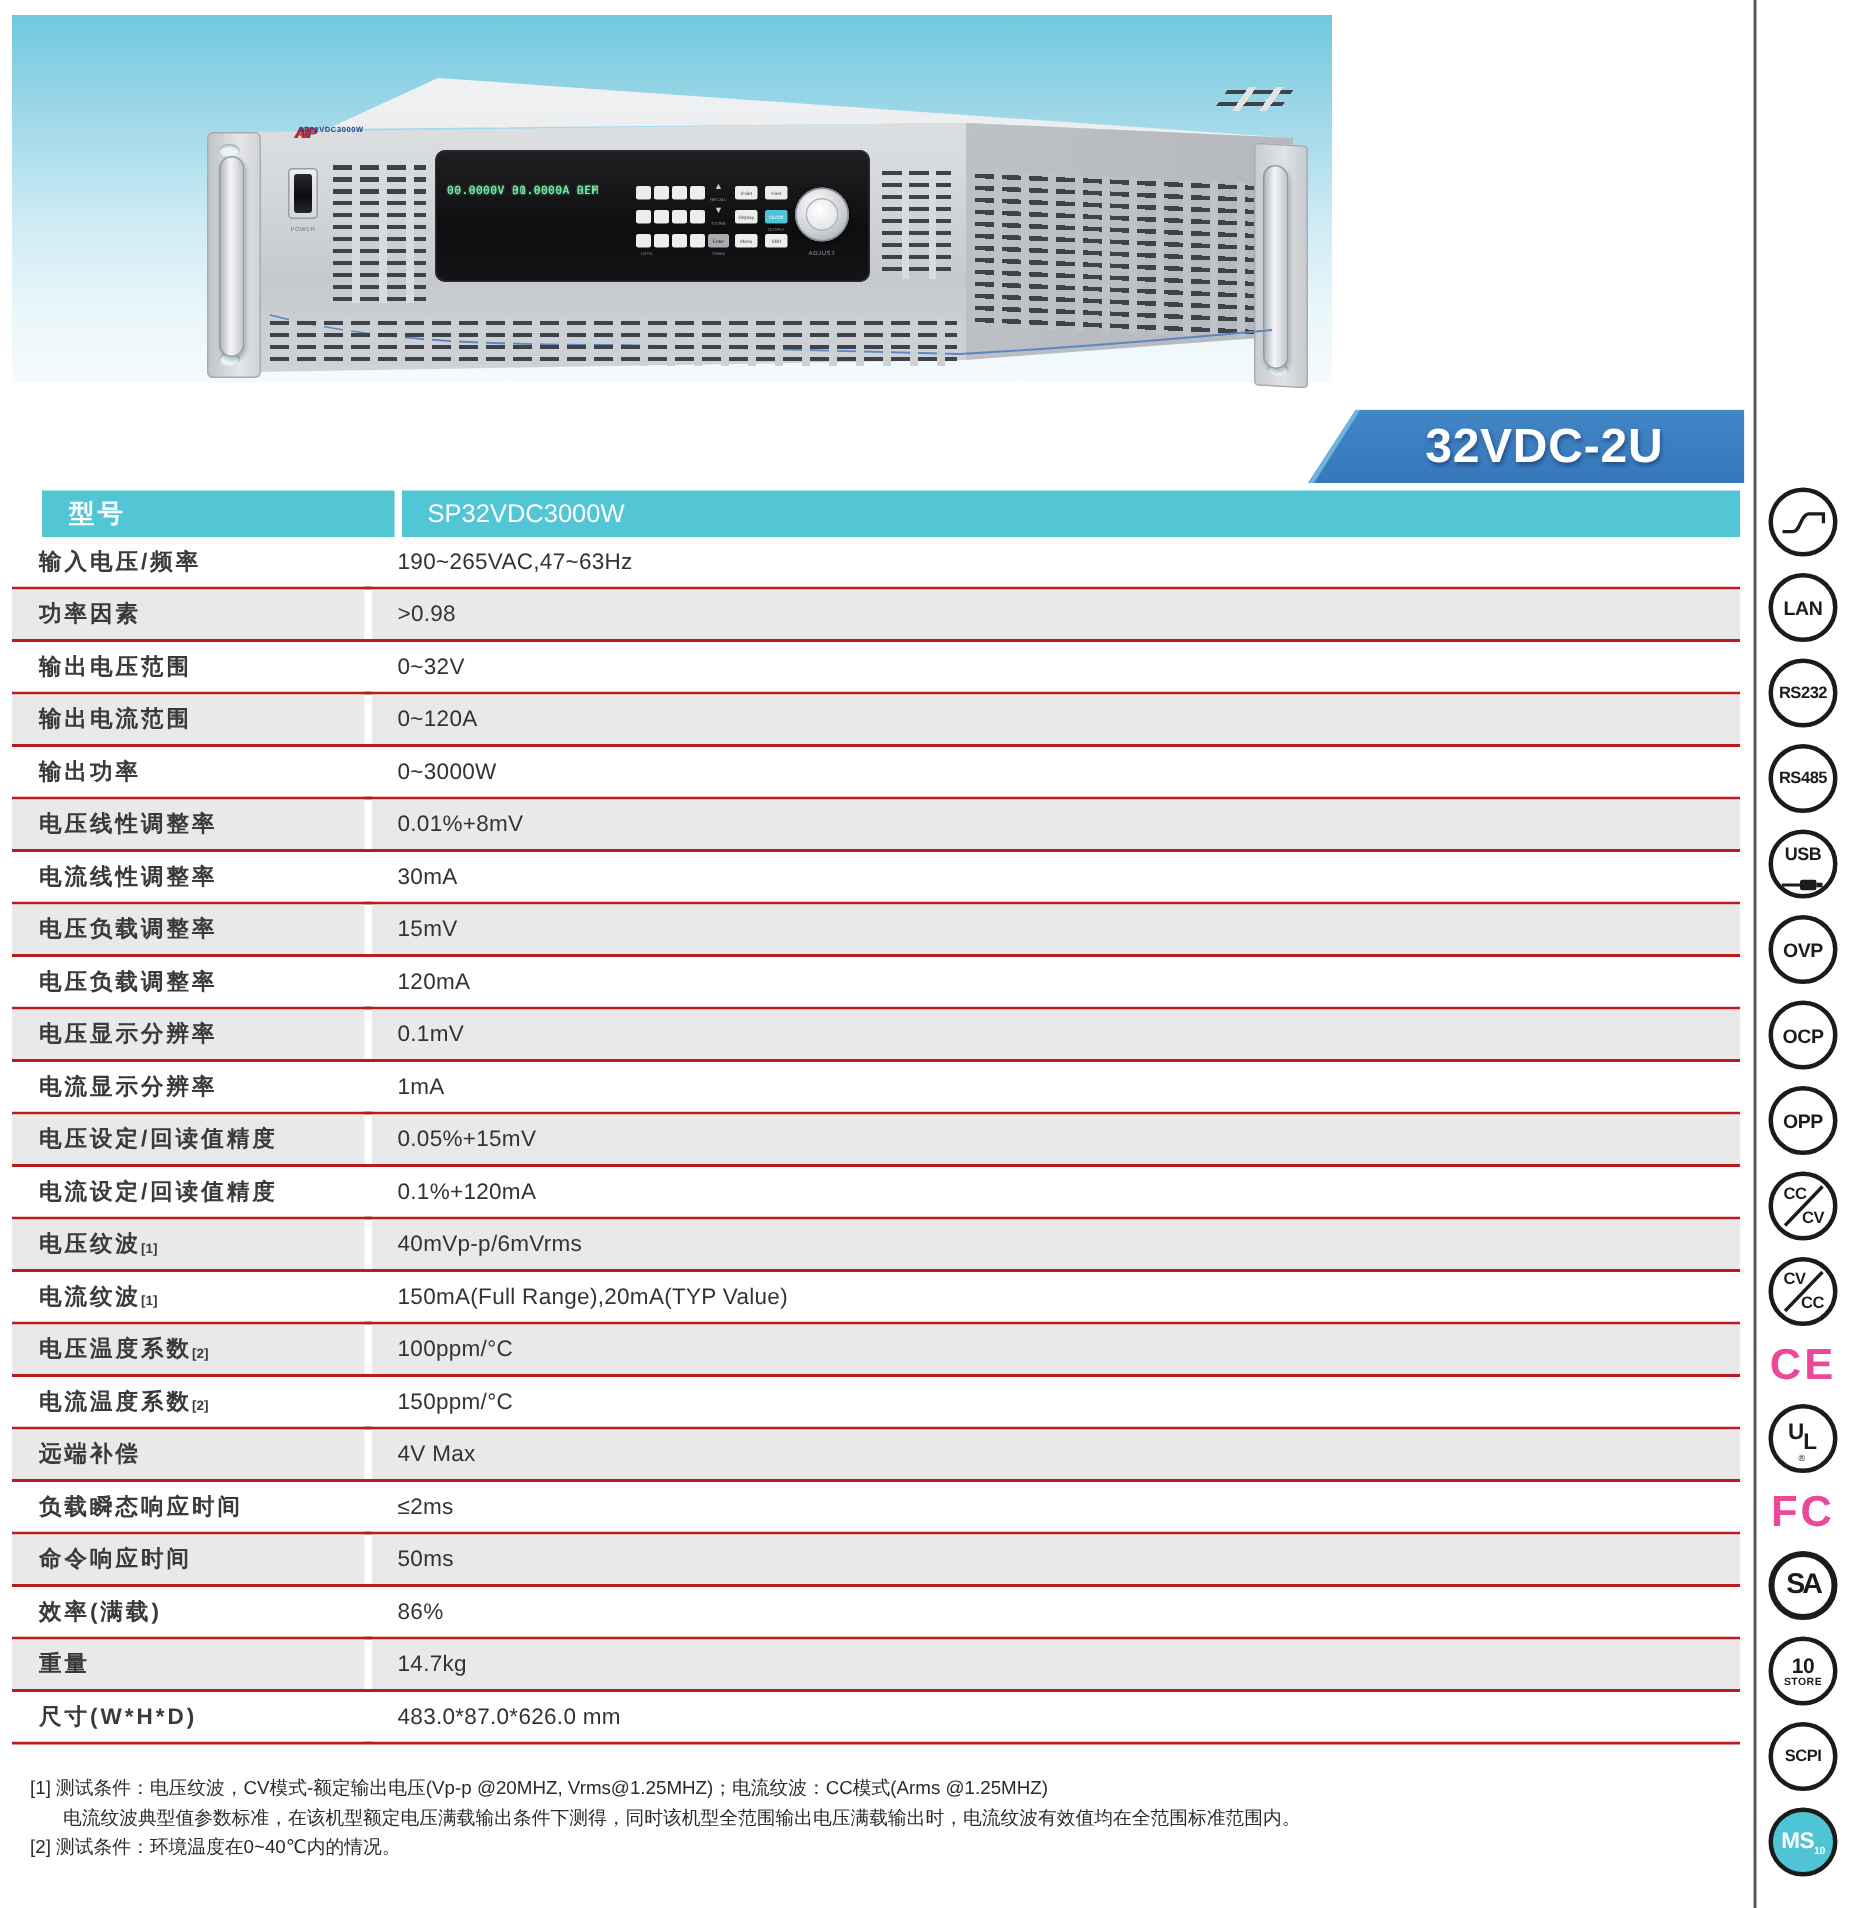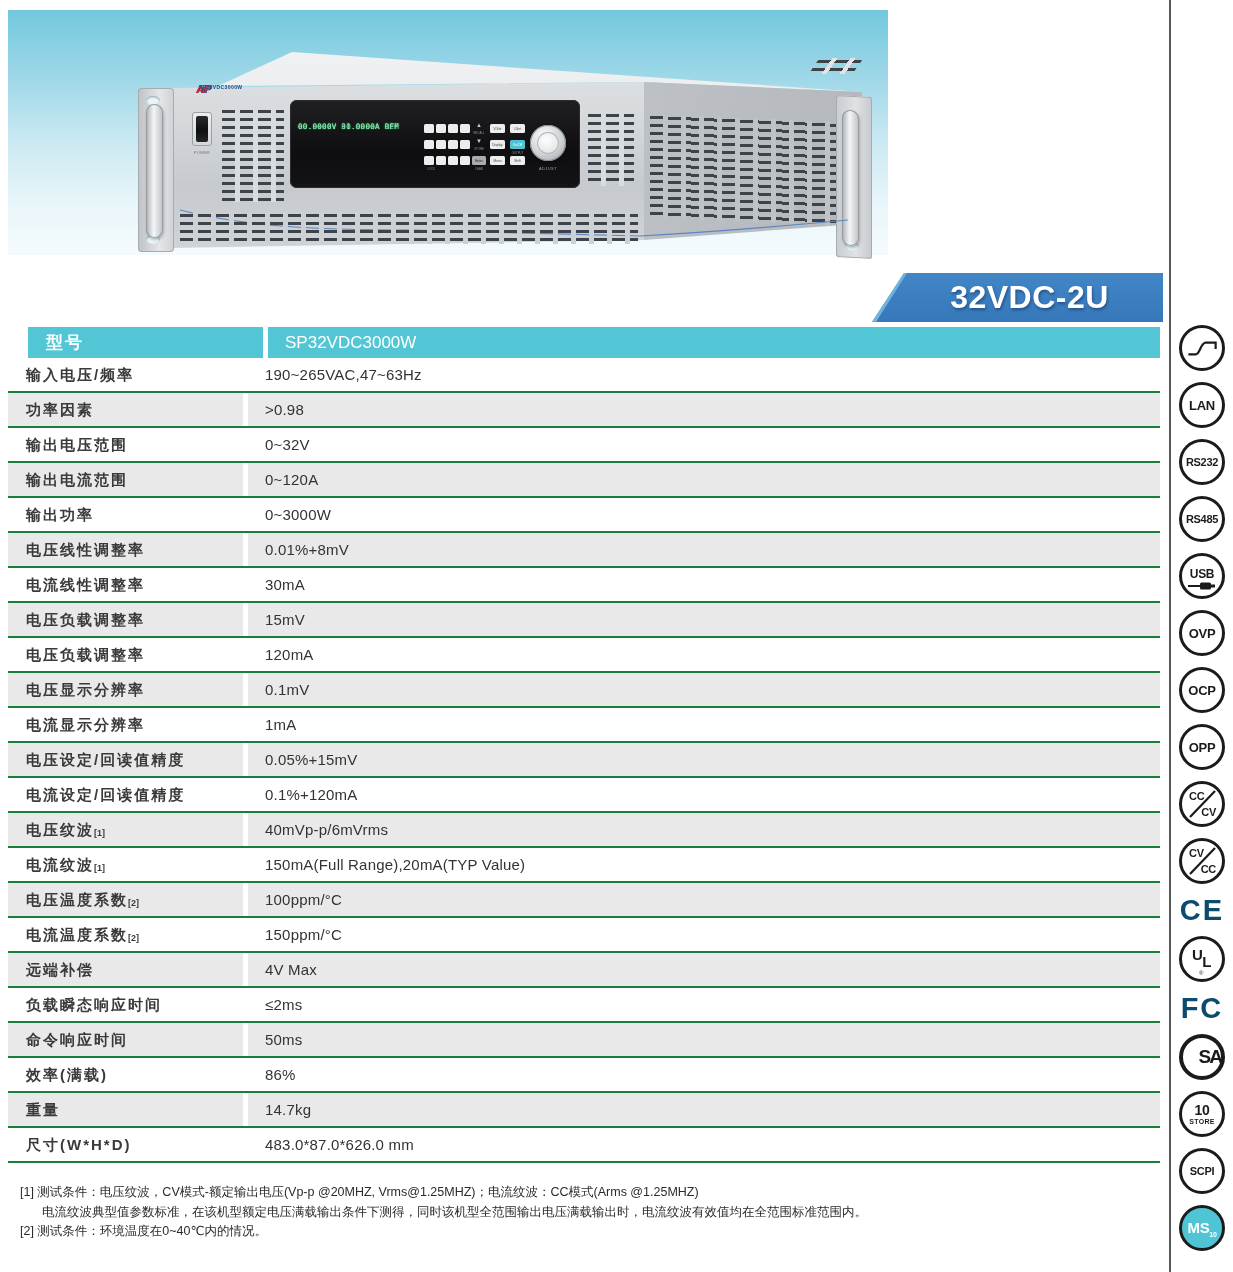--- a/index.html
+++ b/index.html
@@ -78,44 +78,44 @@
     background:#6fb4dd;clip-path:polygon(31px 0,35px 0,4px 100%,0 100%);}
   .banner-text{position:absolute;left:24px;right:0;top:0;height:49px;line-height:49px;text-align:center;
     font-size:32px;font-weight:bold;color:#fff;letter-spacing:.5px;text-shadow:1px 2px 3px rgba(15,35,85,.5);}
   
   .spec-table{position:absolute;left:8px;top:327px;width:1152px;}
   .thead{display:flex;height:31px;padding-left:20px;}
   .thead .hlabel{width:235px;background:#52c6d5;color:#fff;font-size:17px;font-weight:bold;
     letter-spacing:2px;line-height:31px;padding-left:18px;box-sizing:border-box;}
   .thead .hvalue{flex:1;margin-left:5px;background:#52c6d5;color:#fff;font-size:17px;
     line-height:31px;padding-left:17px;}
-  .trow{display:flex;height:33px;border-bottom:2px solid #15803d;}
+  .trow{display:flex;height:33px;border-bottom:2px solid #b91c1c;}
   .trow .tcell{line-height:33px;background:#fff;}
   .trow.alt .tcell{background:#e9e9ea;}
   .tlabel{width:235px;padding-left:18px;box-sizing:border-box;font-size:15px;font-weight:bold;
     color:#3a3a3a;letter-spacing:2px;white-space:nowrap;}
   .tlabel sup{font-size:9px;font-weight:bold;letter-spacing:0;vertical-align:-1px;}
   .tvalue{flex:1;margin-left:5px;padding-left:17px;font-size:15px;color:#333;letter-spacing:.2px;}
   
   .footnotes{position:absolute;left:20px;top:1183px;width:1150px;font-size:12.5px;line-height:19.5px;color:#2b2b2b;}
   .footnotes .indent{padding-left:22px;font-family:Liberation Serif, serif;}
   
   .vrule{position:absolute;left:1169px;top:0;width:2px;height:1272px;background:#58595b;}
   .cert-rail{position:absolute;left:1172px;top:325px;width:60px;display:flex;flex-direction:column;
     align-items:center;gap:11px;}
   .cicon{position:relative;width:46px;height:46px;border:3px solid #1b1b1b;border-radius:50%;
     box-sizing:border-box;display:flex;align-items:center;justify-content:center;background:#fff;
     color:#1b1b1b;font-weight:bold;flex:0 0 auto;}
   .cicon span{letter-spacing:-.3px;}
-  .cicon.usb{flex-direction:column;justify-content:center;padding-top:6px;}
+  .cicon.usb{flex-direction:column;justify-content:space-between;padding-top:6px;}
   .cicon.usb svg{margin-top:-1px;}
   .slash .sl-top{position:absolute;left:7px;top:6px;font-size:11px;}
   .slash .sl-bot{position:absolute;right:6px;bottom:6px;font-size:11px;}
   .slash svg{position:absolute;left:0;top:0;}
-  .cmark{font-size:29px;font-weight:bold;color:#0c4a6e;letter-spacing:2px;line-height:30px;flex:0 0 auto;}
+  .cmark{font-size:29px;font-weight:bold;color:#ec4899;letter-spacing:2px;line-height:30px;flex:0 0 auto;}
   .cicon.csa span{font-size:19px;letter-spacing:-2px;}
   .cicon.ul .ul-u{position:absolute;left:10px;top:7px;font-size:15px;}
   .cicon.ul .ul-l{position:absolute;right:11px;top:14px;font-size:15px;}
   .cicon.ul .ul-r{position:absolute;left:17px;bottom:3px;font-size:6px;font-weight:normal;}
   .cicon.stack{flex-direction:column;line-height:1;}
   .cicon.stack .st-top{font-size:14px;}
   .cicon.stack .st-bot{font-size:7px;letter-spacing:.3px;margin-top:1px;}
   .cicon.filled{color:#fff;border-color:#1b1b1b;}
   .cicon.filled span{font-size:15px;}
   .cicon.filled sub{font-size:7px;}
@@ -337,21 +337,21 @@
       <span class="sl-top">CV</span>
       <span class="sl-bot">CC</span>
     </div>
     <div class="cmark">CE</div>
     <div class="cicon ul">
       <span class="ul-u">U</span>
       <span class="ul-l">L</span>
       <span class="ul-r">®</span>
     </div>
     <div class="cmark">FC</div>
-    <div class="cicon csa" style="border-width: 4px; justify-content: flex-end;">
+    <div class="cicon csa" style="border-width: 4px;">
       <span>SA</span>
     </div>
     <div class="cicon stack">
       <span class="st-top">10</span>
       <span class="st-bot">STORE</span>
     </div>
     <div class="cicon">
       <span style="font-size:11px">SCPI</span>
     </div>
     <div class="cicon filled" style="background: rgb(78, 196, 212);">

